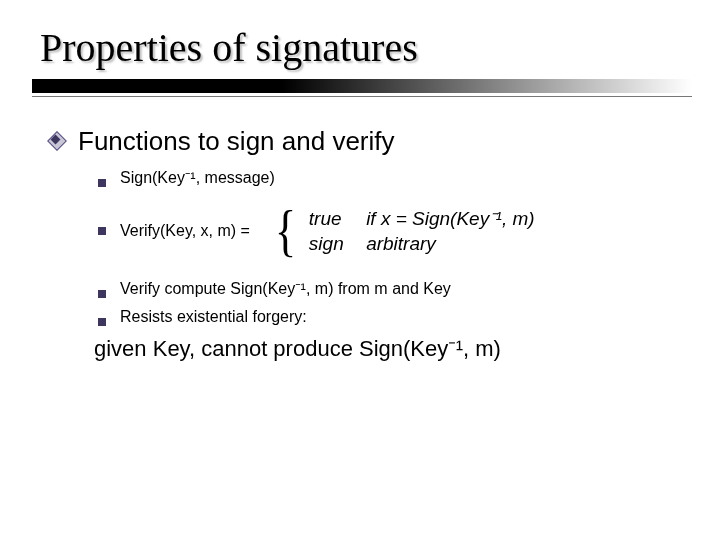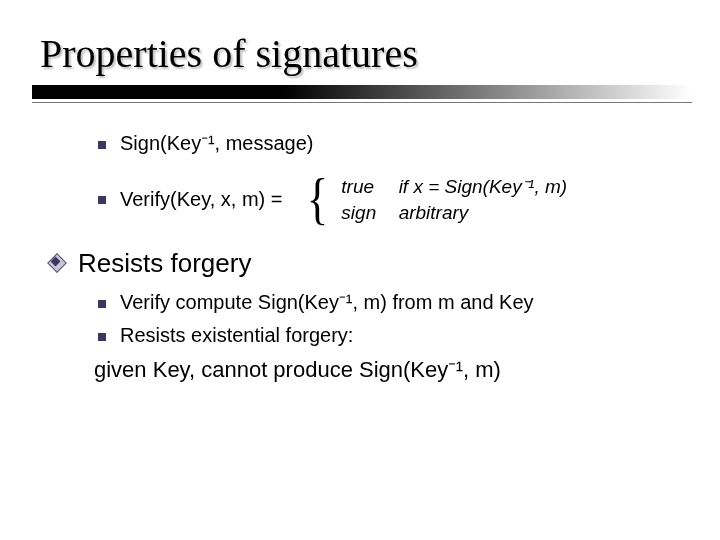--- a/index.html
+++ b/index.html
@@ -10,21 +10,21 @@
     background: #fff;
     font-family: Verdana, Geneva, sans-serif;
     color: #000;
     overflow: hidden;
   }
   .slide {
     position: relative;
     width: 720px;
     height: 540px;
     box-sizing: border-box;
-    padding: 20px 30px 20px 30px;
+    padding: 14px 30px 20px 30px;
   }
   .title {
     font-family: "Times New Roman", Times, serif;
     font-size: 40px;
     font-weight: normal;
     margin: 10px 0 8px 10px;
     text-shadow: 2px 2px 2px rgba(0,0,0,0.25);
   }
   .underline {
     width: 660px;
@@ -42,23 +42,23 @@
   }
   .l1 {
     display: flex;
     align-items: flex-start;
     margin: 10px 0 10px 20px;
     font-size: 26px;
   }
   .l1 .txt { line-height: 1.25; }
   .l2 {
     display: flex;
-    align-items: flex-start;
+    align-items: center;
     margin: 8px 0 8px 68px;
-    font-size: 20px;
+    font-size: 16px;
   }
   .l2 .txt { line-height: 1.25; }
   .l3 {
     margin: 2px 0 2px 64px;
     font-size: 22px;
     line-height: 1.3;
   }
   .diamond {
     position: relative;
     width: 14px;
@@ -93,21 +93,21 @@
     margin-right: 14px;
   }
   .verify-row {
     display: flex;
     align-items: center;
     margin: 18px 0 22px 68px;
   }
   .verify-left {
     display: flex;
     align-items: center;
-    font-size: 20px;
+    font-size: 16px;
     text-align: right;
   }
   .verify-left .square { margin-top: 0; }
   .brace {
     font-size: 56px;
     line-height: 0.9;
     margin: 0 10px 0 22px;
     font-family: "Times New Roman", serif;
     transform: scaleX(0.8);
   }
@@ -124,20 +124,24 @@
 <body>
 
 <div class="slide">
 
   <div class="title">Properties of signatures</div>
   <div class="underline">
     <div class="dark"></div>
     <div class="light"></div>
   </div>
 
+  <div class="l1">
+    <span class="diamond"></span>
+    <span class="txt">Functions to sign and verify</span>
+  </div>
 
   <div class="l2">
     <span class="square"></span>
     <span class="txt">Sign(Key⁻¹, message)</span>
   </div>
 
   <div class="verify-row">
     <div class="verify-left">
       <span class="square"></span>
       <span>Verify(Key, x, m) =</span>
@@ -148,24 +152,20 @@
         <span class="kw">true</span>
         <span>if x = Sign(Key⁻¹, m)</span>
       </div>
       <div class="row">
         <span class="kw">sign</span>
         <span>arbitrary</span>
       </div>
     </div>
   </div>
 
-  <div class="l1">
-    <span class="diamond"></span>
-    <span class="txt">Resists forgery</span>
-  </div>
 
   <div class="l2">
     <span class="square"></span>
     <span class="txt">Verify compute Sign(Key⁻¹, m) from m and Key</span>
   </div>
 
   <div class="l2">
     <span class="square"></span>
     <span class="txt">Resists existential forgery:</span>
   </div>

